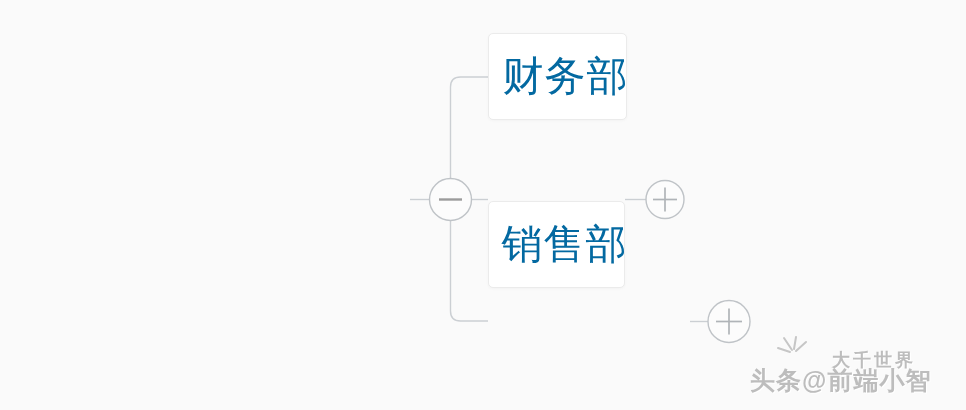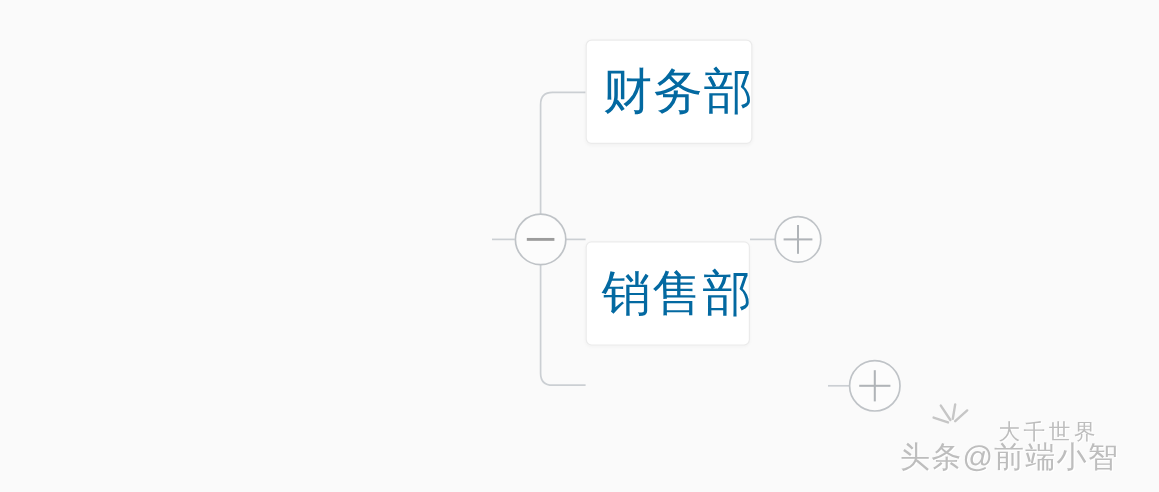--- a/index.html
+++ b/index.html
@@ -36,21 +36,21 @@
   .node-root    { left: 95px;  top: 156px; width: 315px; height: 87px; }
   .node-finance { left: 488px; top: 33px;  width: 139px; height: 87px; }
   .node-sales   { left: 488px; top: 155px; width: 137px; height: 87px; margin-top: 46px; }
   .node-product { left: 488px; top: 277px; width: 202px; height: 88px; }
 
   .watermark {
     position: absolute;
     left: 748px; top: 336px;
     width: 218px; height: 70px;
     color: #bdbdbd;
-    font-weight: normal;
+    font-weight: bold;
     text-shadow: 1px 1px 0 #ffffff;
     pointer-events: none;
   }
   .wm-top {
     position: absolute;
     left: 84px; top: 12px;
     font-size: 18px;
     letter-spacing: 3px;
   }
   .wm-main {

